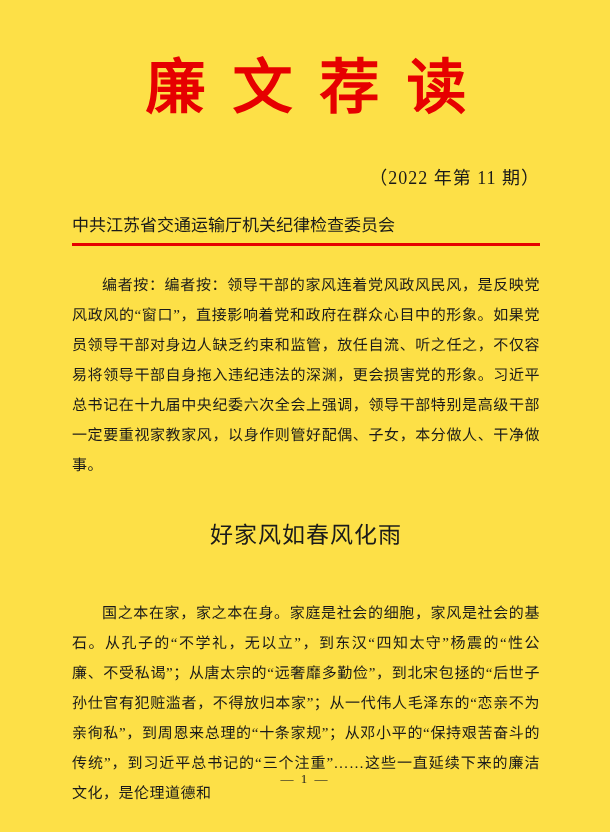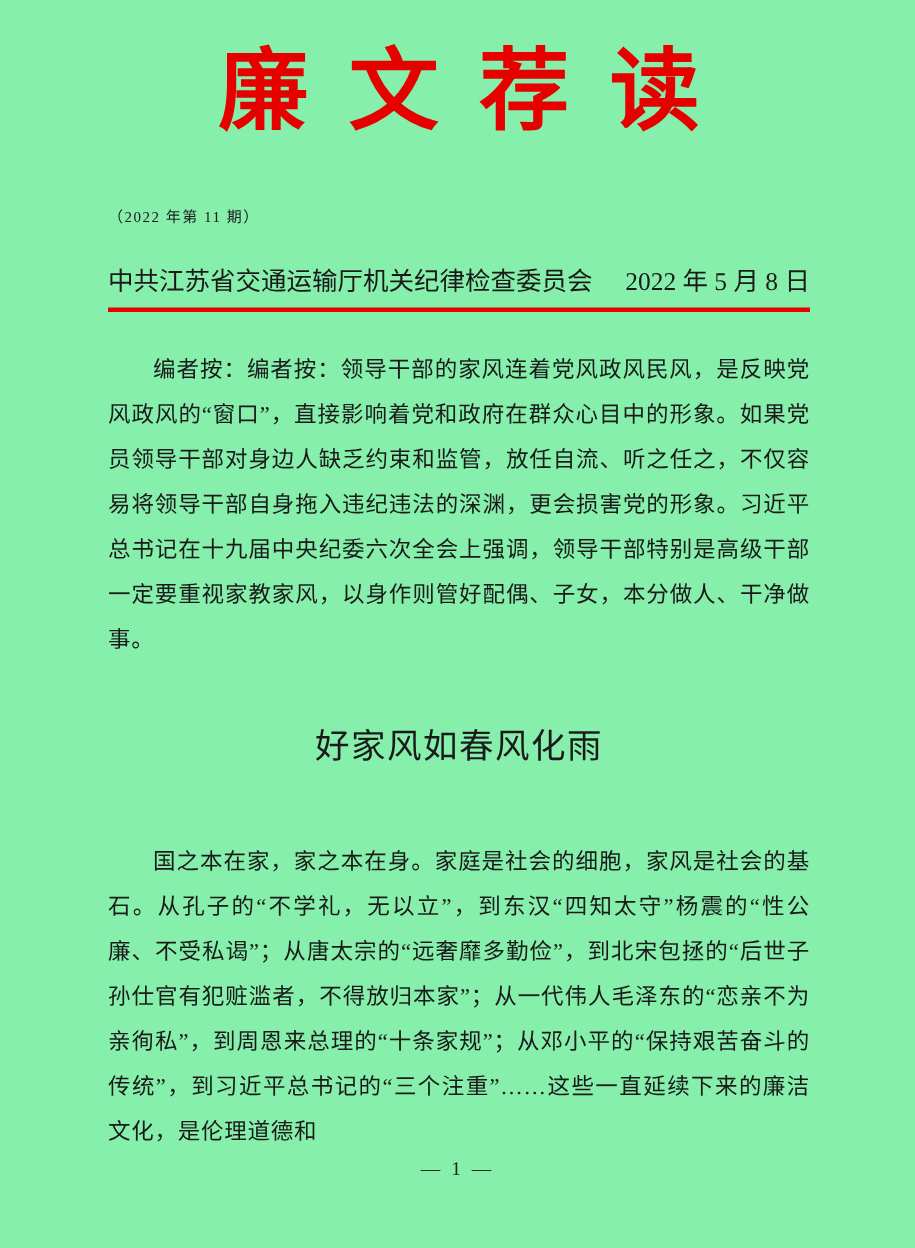--- a/index.html
+++ b/index.html
@@ -7,37 +7,37 @@
   html, body { background: #ffffff; }
   body {
     font-family: "Liberation Serif", "DejaVu Serif", serif;
     color: var(--ink);
   }
   .page {
     position: relative;
     width: 610px;
     height: 832px;
     margin: 0 auto;
-    background: #86efac;
+    background: #fde047;
     overflow: hidden;
-    padding: 22px 70px 0 72px;
+    padding: 49px 70px 0 72px;
   }
   .masthead-title {
     text-align: center;
     color: var(--accent-red);
     font-size: 60px;
     font-weight: bold;
     letter-spacing: 0.45em;
     margin-right: -0.45em; 
     line-height: 1.3;
     white-space: nowrap;
   }
   .issue-line {
-    text-align: left;
-    font-size: 10px;
+    text-align: right;
+    font-size: 18px;
     margin-top: 36px;
     letter-spacing: 1px;
   }
   .issuer-row {
     display: flex;
     justify-content: space-between;
     align-items: baseline;
     margin-top: 22px;
     font-size: 17px;
     white-space: nowrap;
@@ -78,21 +78,20 @@
 <body>
 
 <div class="page">
 
   <h1 class="masthead-title">廉文荐读</h1>
 
   <div class="issue-line">（2022 年第 11 期）</div>
 
   <div class="issuer-row">
     <span class="issuer-name">中共江苏省交通运输厅机关纪律检查委员会</span>
-    <span class="issue-date">2022 年 5 月 8 日</span>
   </div>
 
   <div class="red-rule"></div>
 
   <p class="paragraph editor-note">编者按：编者按：领导干部的家风连着党风政风民风，是反映党风政风的“窗口”，直接影响着党和政府在群众心目中的形象。如果党员领导干部对身边人缺乏约束和监管，放任自流、听之任之，不仅容易将领导干部自身拖入违纪违法的深渊，更会损害党的形象。习近平总书记在十九届中央纪委六次全会上强调，领导干部特别是高级干部一定要重视家教家风，以身作则管好配偶、子女，本分做人、干净做事。</p>
 
   <h2 class="article-title">好家风如春风化雨</h2>
 
   <p class="paragraph article-body">国之本在家，家之本在身。家庭是社会的细胞，家风是社会的基石。从孔子的“不学礼，无以立”，到东汉“四知太守”杨震的“性公廉、不受私谒”；从唐太宗的“远奢靡多勤俭”，到北宋包拯的“后世子孙仕官有犯赃滥者，不得放归本家”；从一代伟人毛泽东的“恋亲不为亲徇私”，到周恩来总理的“十条家规”；从邓小平的“保持艰苦奋斗的传统”，到习近平总书记的“三个注重”……这些一直延续下来的廉洁文化，是伦理道德和</p>
 

